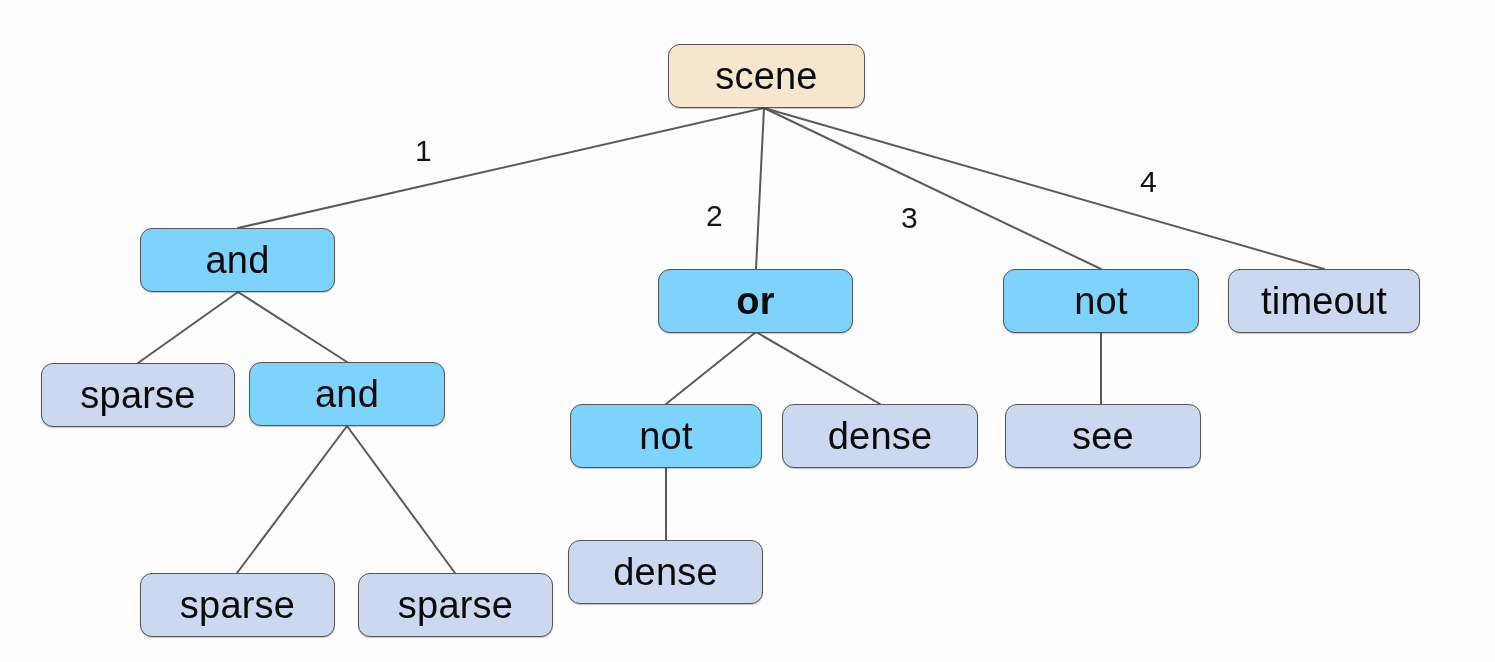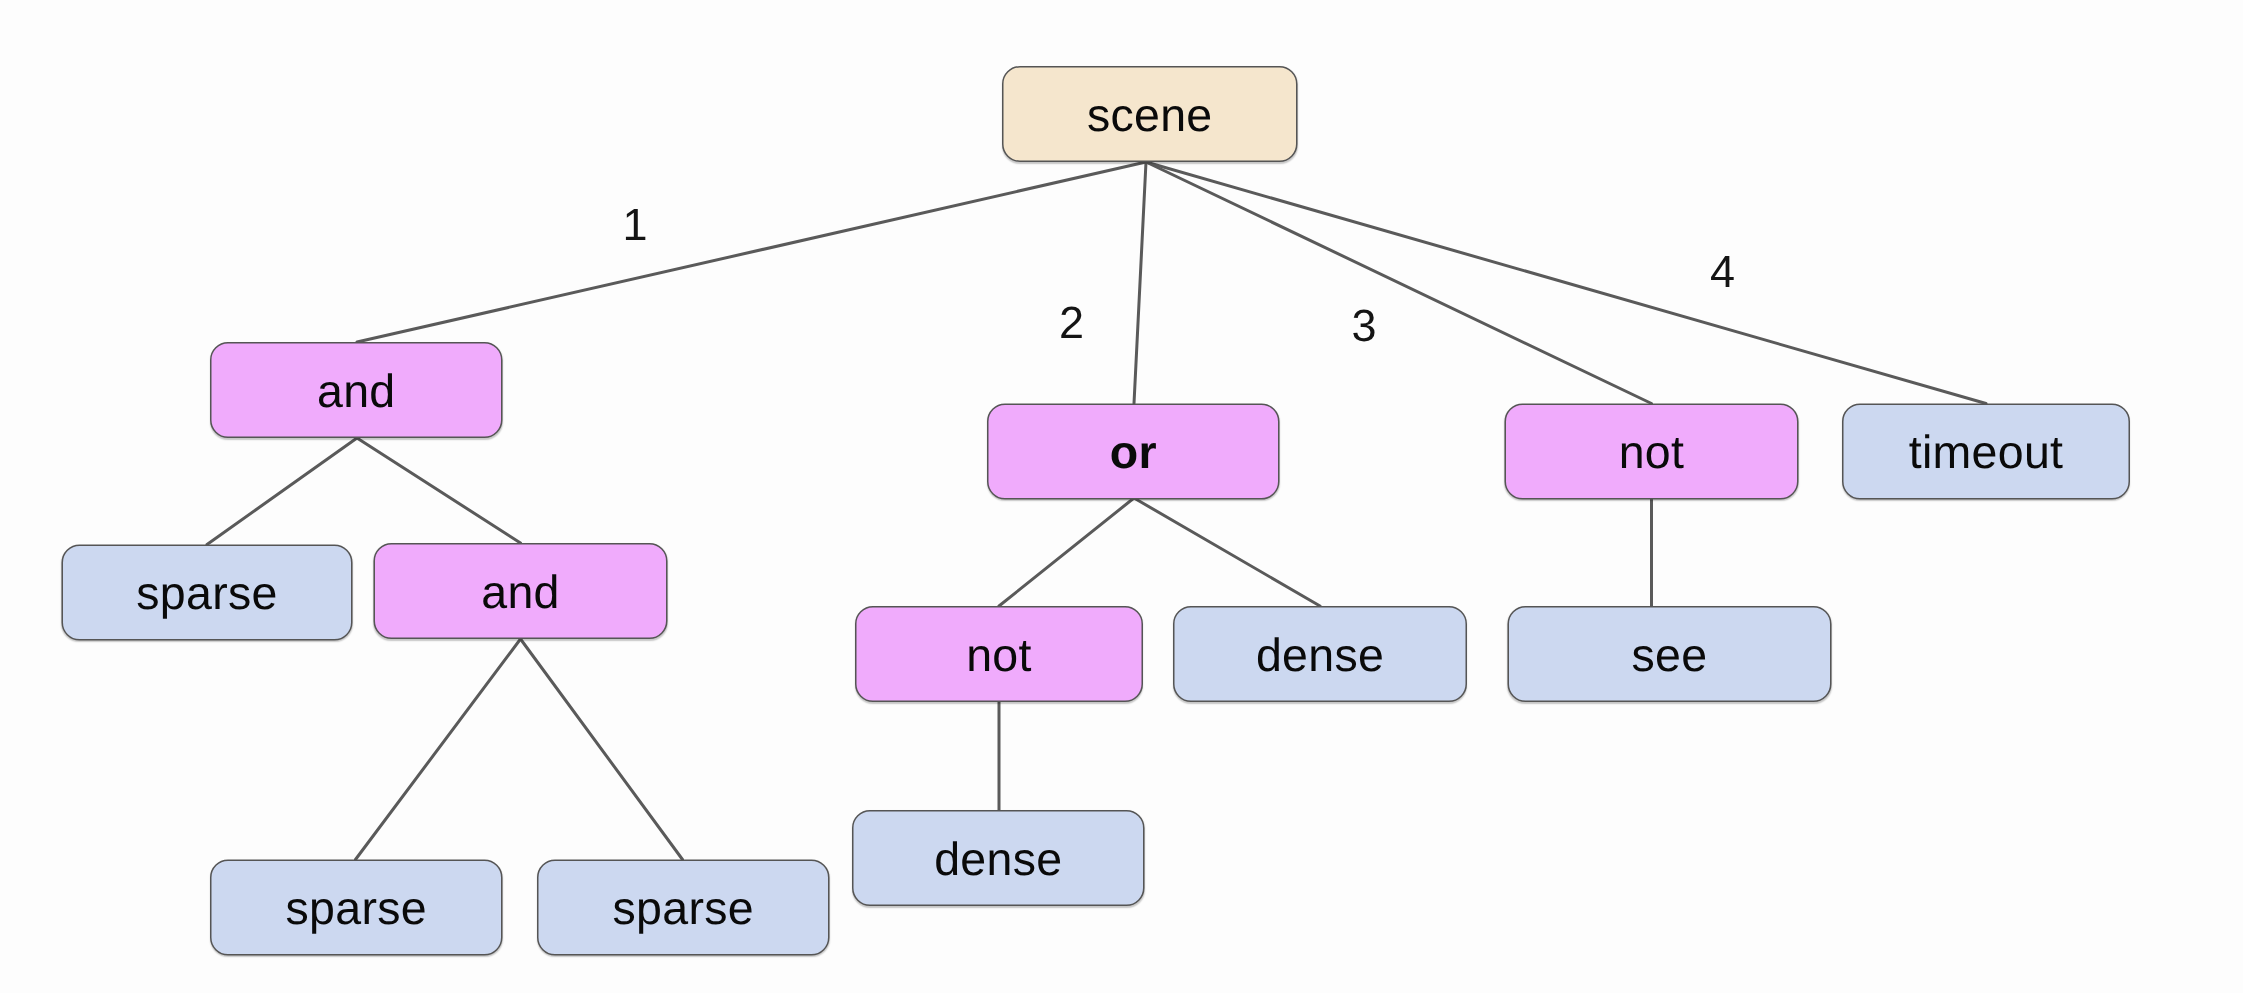--- a/index.html
+++ b/index.html
@@ -29,28 +29,28 @@
   }
   .node {
     position: absolute;
     box-sizing: border-box;
     display: flex;
     align-items: center;
     justify-content: center;
     border-radius: 12px;
     border: 1.6px solid #555555;
     box-shadow: 0 1px 1px rgba(0,0,0,0.22);
-    font-size: 31px;
+    font-size: 38px;
     color: #0a0a0a;
     line-height: 1;
     letter-spacing: 0.2px;
     white-space: nowrap;
   }
   .node-root   { background: #f5e6cd; }
-  .node-op     { background: #f0abfc; }
+  .node-op     { background: #7dd3fc; }
   .node-term   { background: #ccd8f0; }
 
   .edge-label {
     position: absolute;
     font-size: 30px;
     color: #141414;
     line-height: 1;
     white-space: nowrap;
   }
 </style>
@@ -75,21 +75,21 @@
   <div id="node-layer">
       <div class="node node-root" style="left: 668px; top: 44px; width: 197px; height: 64px;">scene</div>
       <div class="node node-op" style="left: 140px; top: 228px; width: 195px; height: 64px;">and</div>
       <div class="node node-op" style="left: 658px; top: 269px; width: 195px; height: 64px; font-weight: bold;">or</div>
       <div class="node node-op" style="left: 1003px; top: 269px; width: 196px; height: 64px;">not</div>
       <div class="node node-term" style="left: 1228px; top: 269px; width: 192px; height: 64px;">timeout</div>
       <div class="node node-term" style="left: 41px; top: 363px; width: 194px; height: 64px;">sparse</div>
       <div class="node node-op" style="left: 249px; top: 362px; width: 196px; height: 64px;">and</div>
       <div class="node node-op" style="left: 570px; top: 404px; width: 192px; height: 64px;">not</div>
       <div class="node node-term" style="left: 782px; top: 404px; width: 196px; height: 64px;">dense</div>
-      <div class="node node-term" style="left: 1005px; top: 404px; width: 216px; height: 64px;">see</div>
+      <div class="node node-term" style="left: 1005px; top: 404px; width: 196px; height: 64px;">see</div>
       <div class="node node-term" style="left: 140px; top: 573px; width: 195px; height: 64px;">sparse</div>
       <div class="node node-term" style="left: 358px; top: 573px; width: 195px; height: 64px;">sparse</div>
       <div class="node node-term" style="left: 568px; top: 540px; width: 195px; height: 64px;">dense</div>
     </div>
   <div id="label-layer">
       <div class="edge-label" style="left: 415px; top: 136px;">1</div>
       <div class="edge-label" style="left: 706px; top: 201px;">2</div>
       <div class="edge-label" style="left: 901px; top: 203px;">3</div>
       <div class="edge-label" style="left: 1140px; top: 167px;">4</div>
     </div>

